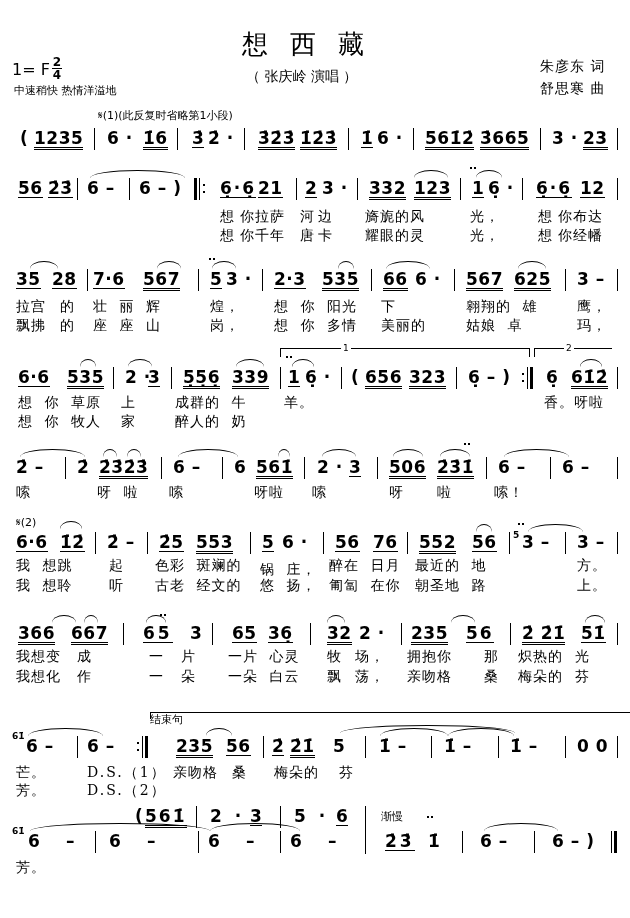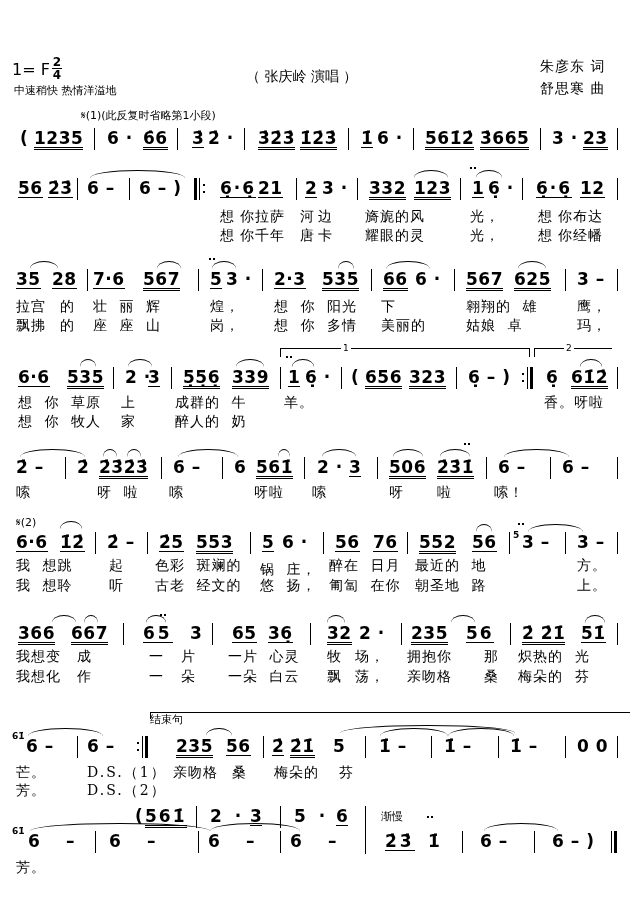--- a/index.html
+++ b/index.html
@@ -27,36 +27,37 @@
   .ly{position:absolute;font-family:"DejaVu Serif",serif;font-size:14px;line-height:16px;letter-spacing:1px;word-spacing:6px;white-space:pre;}
   .volta{position:absolute;border-top:1px solid #000;border-left:1px solid #000;height:8px;display:block;}
   .volta.r{border-right:1px solid #000;}
   .vlabel{position:absolute;font-family:"DejaVu Sans",sans-serif;font-size:9px;line-height:10px;background:#fff;padding:0 2px;}
 </style>
 </head>
 <body>
 
 <div id="page">
 
+  <div class="hd title" style="left:242px;top:29px">想西藏</div>
   <div class="hd sub" style="left:246px;top:68px">（ 张庆岭 演唱 ）</div>
   <div class="hd key" style="left:12px;top:61px">1= F</div>
   <div class="ts" style="left:52px;top:57px">2</div>
   <i class="ts-line" style="left:52px;top:68px"></i>
   <div class="ts" style="left:52px;top:70px">4</div>
   <div class="hd small" style="left:14px;top:84px">中速稍快 热情洋溢地</div>
   <div class="hd credit" style="left:540px;top:58px">朱彦东 词</div>
   <div class="hd credit" style="left:540px;top:80px">舒思寒 曲</div>
-  <div class="hd small" style="left:81px;top:109px">𝄋(1)(此反复时省略第1小段)</div>
+  <div class="hd small" style="left:98px;top:109px">𝄋(1)(此反复时省略第1小段)</div>
 
   <div class="row" style="top:129px">
     <span class="n" style="left:20px">(</span>
     <span class="n u2" style="left:34px">1235</span>
     <i class="bar" style="left:94px"></i>
     <span class="n" style="left:107px">6 ·</span>
-    <span class="n u2" style="left:143px">6̇6</span>
+    <span class="n u2" style="left:143px">1̇6</span>
     <i class="bar" style="left:177px"></i>
     <span class="n u1" style="left:192px">3̇</span>
     <span class="n" style="left:208px">2̇ ·</span>
     <i class="bar" style="left:244px"></i>
     <span class="n u2" style="left:258px">3̇2̇3̇</span>
     <span class="n u2" style="left:300px">1̇2̇3̇</span>
     <i class="bar" style="left:348px"></i>
     <span class="n u1" style="left:361px">1̇</span>
     <span class="n" style="left:377px">6 ·</span>
     <i class="bar" style="left:413px"></i>

